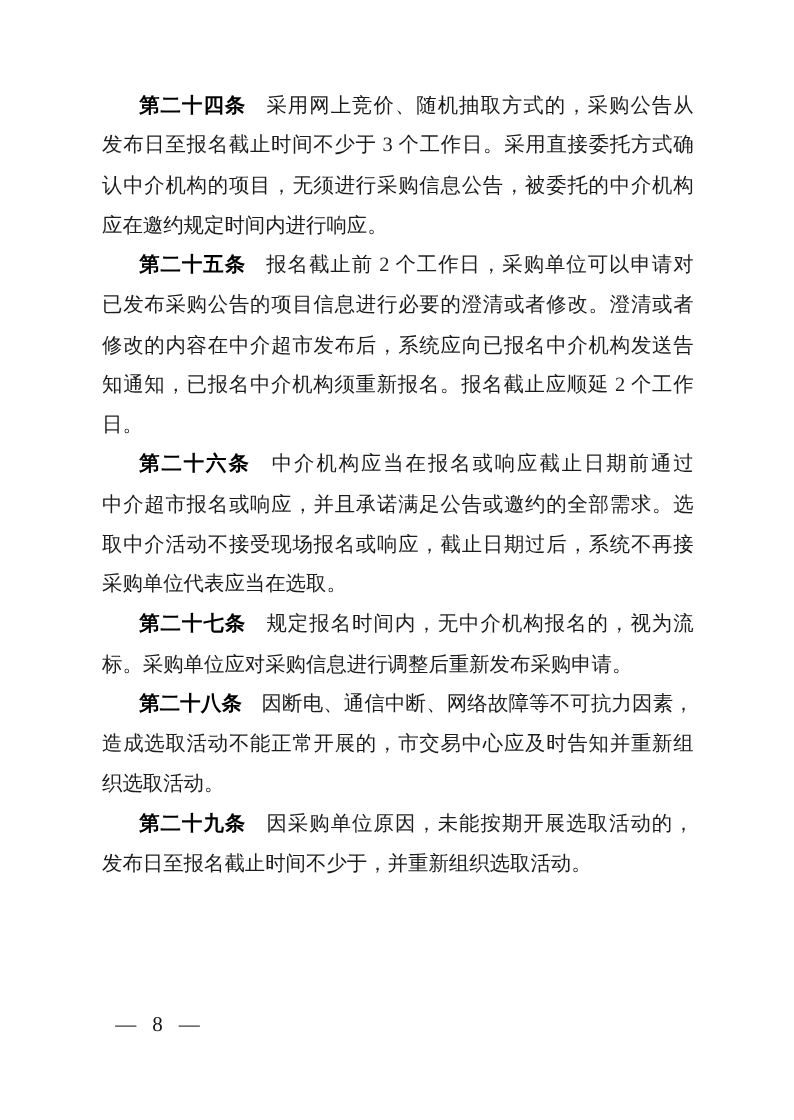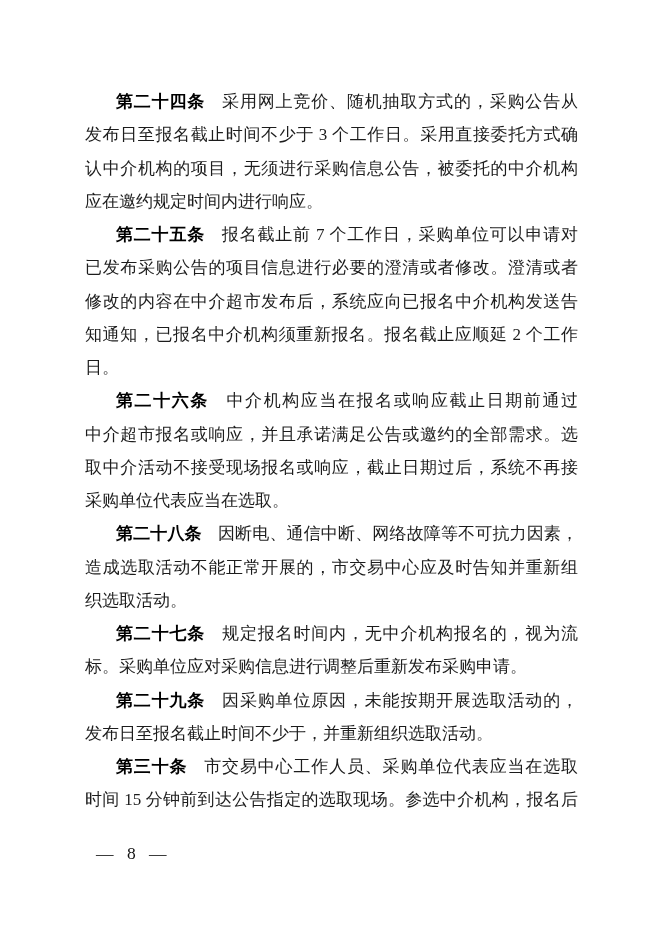--- a/index.html
+++ b/index.html
@@ -12,21 +12,21 @@
     width: 662px;
     height: 933px;
     background: #ffffff;
     overflow: hidden;
     font-family: "Liberation Serif", "DejaVu Serif", serif;
     color: #1c1c1c;
   }
   .doc-body {
     position: absolute;
     left: 85px;
-    top: 85px;
+    top: 71px;
     width: 493px;
   }
   .para {
     margin: 0;
     padding: 0;
   }
   .line {
     display: block;
     height: 33.25px;
     line-height: 33.25px;
@@ -72,51 +72,47 @@
   <main class="doc-body">
 
     <p class="para">
       <span class="line first"><span class="term">第二十四条</span><span class="term-gap"></span><span>采用网上竞价、随机抽取方式的，采购公告从</span></span>
       <span class="line">发布日至报名截止时间不少于 3 个工作日。采用直接委托方式确</span>
       <span class="line">认中介机构的项目，无须进行采购信息公告，被委托的中介机构</span>
       <span class="line end">应在邀约规定时间内进行响应。</span>
     </p>
 
     <p class="para">
-      <span class="line first"><span class="term">第二十五条</span><span class="term-gap"></span><span>报名截止前 7 个工作日，采购单位可以申请对</span></span>
+      <span class="line first"><span class="term">第二十五条</span><span class="term-gap"></span><span>报名截止前 2 个工作日，采购单位可以申请对</span></span>
       <span class="line">已发布采购公告的项目信息进行必要的澄清或者修改。澄清或者</span>
       <span class="line">修改的内容在中介超市发布后，系统应向已报名中介机构发送告</span>
       <span class="line">知通知，已报名中介机构须重新报名。报名截止应顺延 2 个工作</span>
       <span class="line end">日。</span>
     </p>
 
     <p class="para">
       <span class="line first"><span class="term">第二十六条</span><span class="term-gap"></span><span>中介机构应当在报名或响应截止日期前通过</span></span>
       <span class="line">中介超市报名或响应，并且承诺满足公告或邀约的全部需求。选</span>
       <span class="line">取中介活动不接受现场报名或响应，截止日期过后，系统不再接</span>
       <span class="line end">采购单位代表应当在选取。</span>
     </p>
 
     <p class="para">
+      <span class="line first"><span class="term">第二十七条</span><span class="term-gap"></span><span>规定报名时间内，无中介机构报名的，视为流</span></span>
+      <span class="line end">标。采购单位应对采购信息进行调整后重新发布采购申请。</span>
+    </p>
+
+    <p class="para">
       <span class="line first"><span class="term">第二十八条</span><span class="term-gap"></span><span>因断电、通信中断、网络故障等不可抗力因素，</span></span>
       <span class="line">造成选取活动不能正常开展的，市交易中心应及时告知并重新组</span>
       <span class="line end">织选取活动。</span>
-    </p>
-
-    <p class="para">
-      <span class="line first"><span class="term">第二十七条</span><span class="term-gap"></span><span>规定报名时间内，无中介机构报名的，视为流</span></span>
-      <span class="line end">标。采购单位应对采购信息进行调整后重新发布采购申请。</span>
     </p>
 
     <p class="para">
       <span class="line first"><span class="term">第二十九条</span><span class="term-gap"></span><span>因采购单位原因，未能按期开展选取活动的，</span></span>
       <span class="line end">发布日至报名截止时间不少于，并重新组织选取活动。</span>
     </p>
 
-    <p class="para">
-      <span class="line first"><span class="term">第三十条</span><span class="term-gap"></span><span>市交易中心工作人员、采购单位代表应当在选取</span></span>
-      <span class="line">时间 15 分钟前到达公告指定的选取现场。参选中介机构，报名后</span>
-    </p>
 
   </main>
 
   <footer class="page-footer">— 8 —</footer>
 </div>
 
 </body></html>

